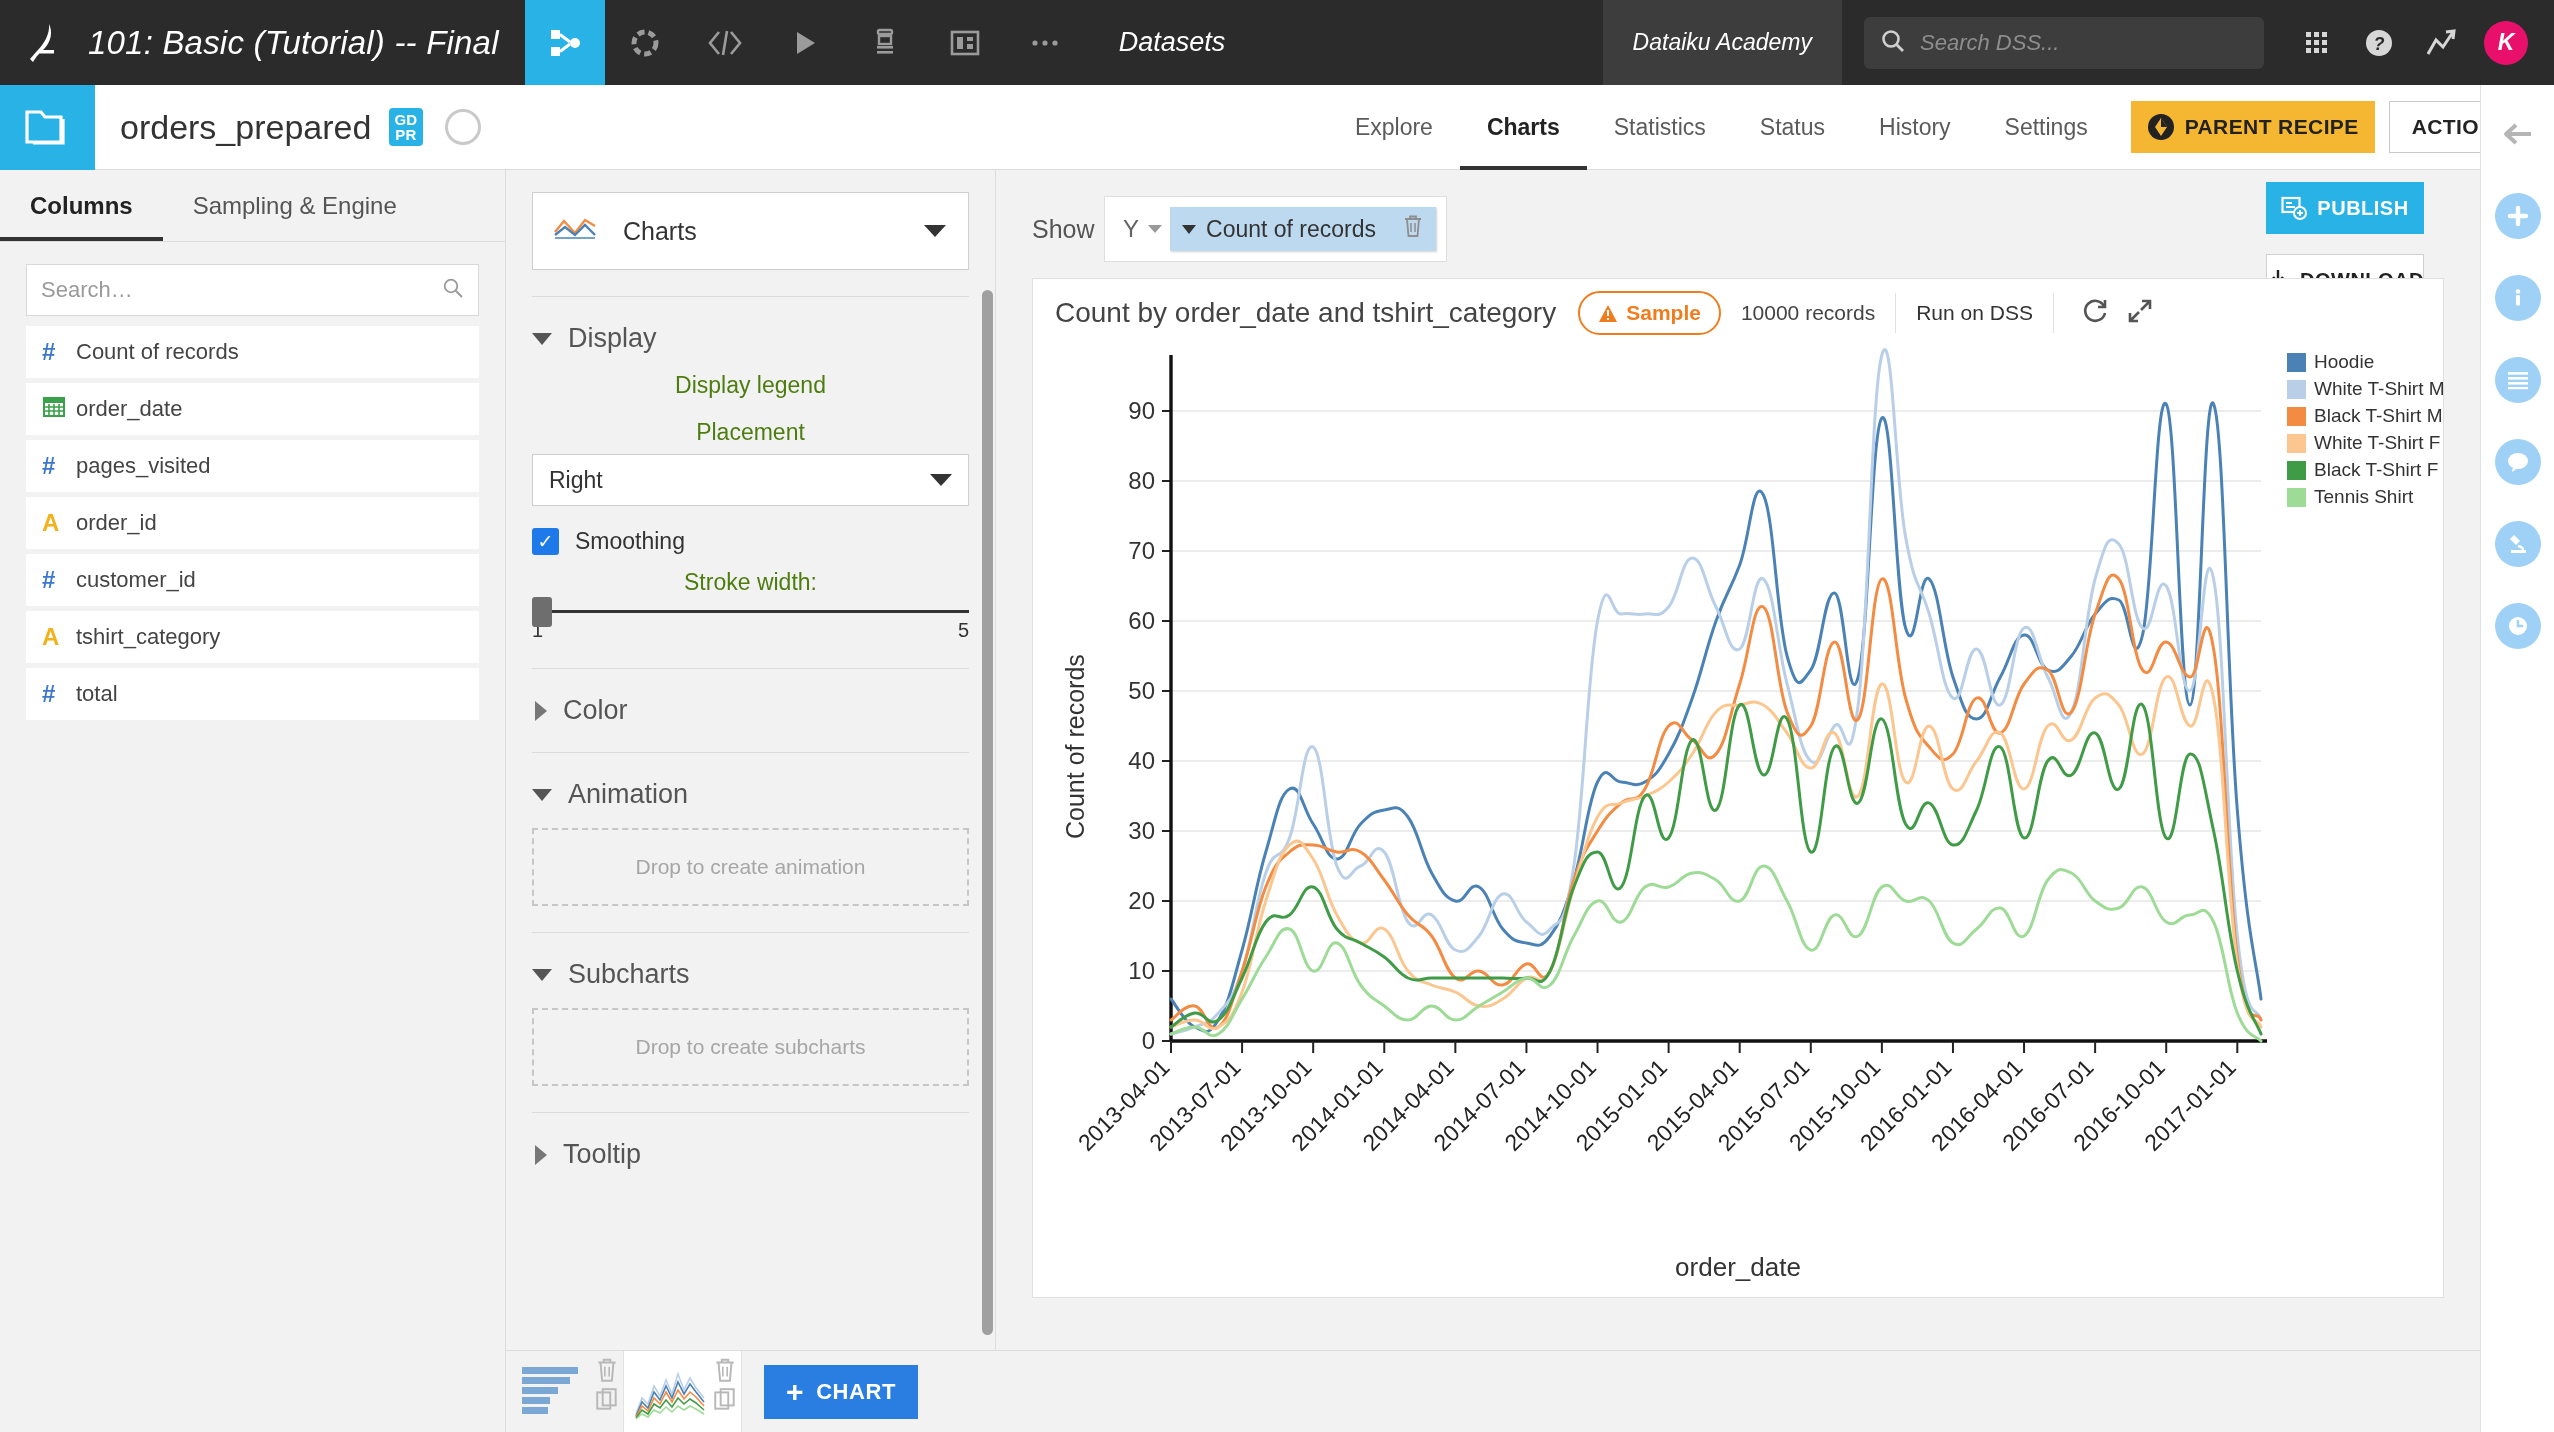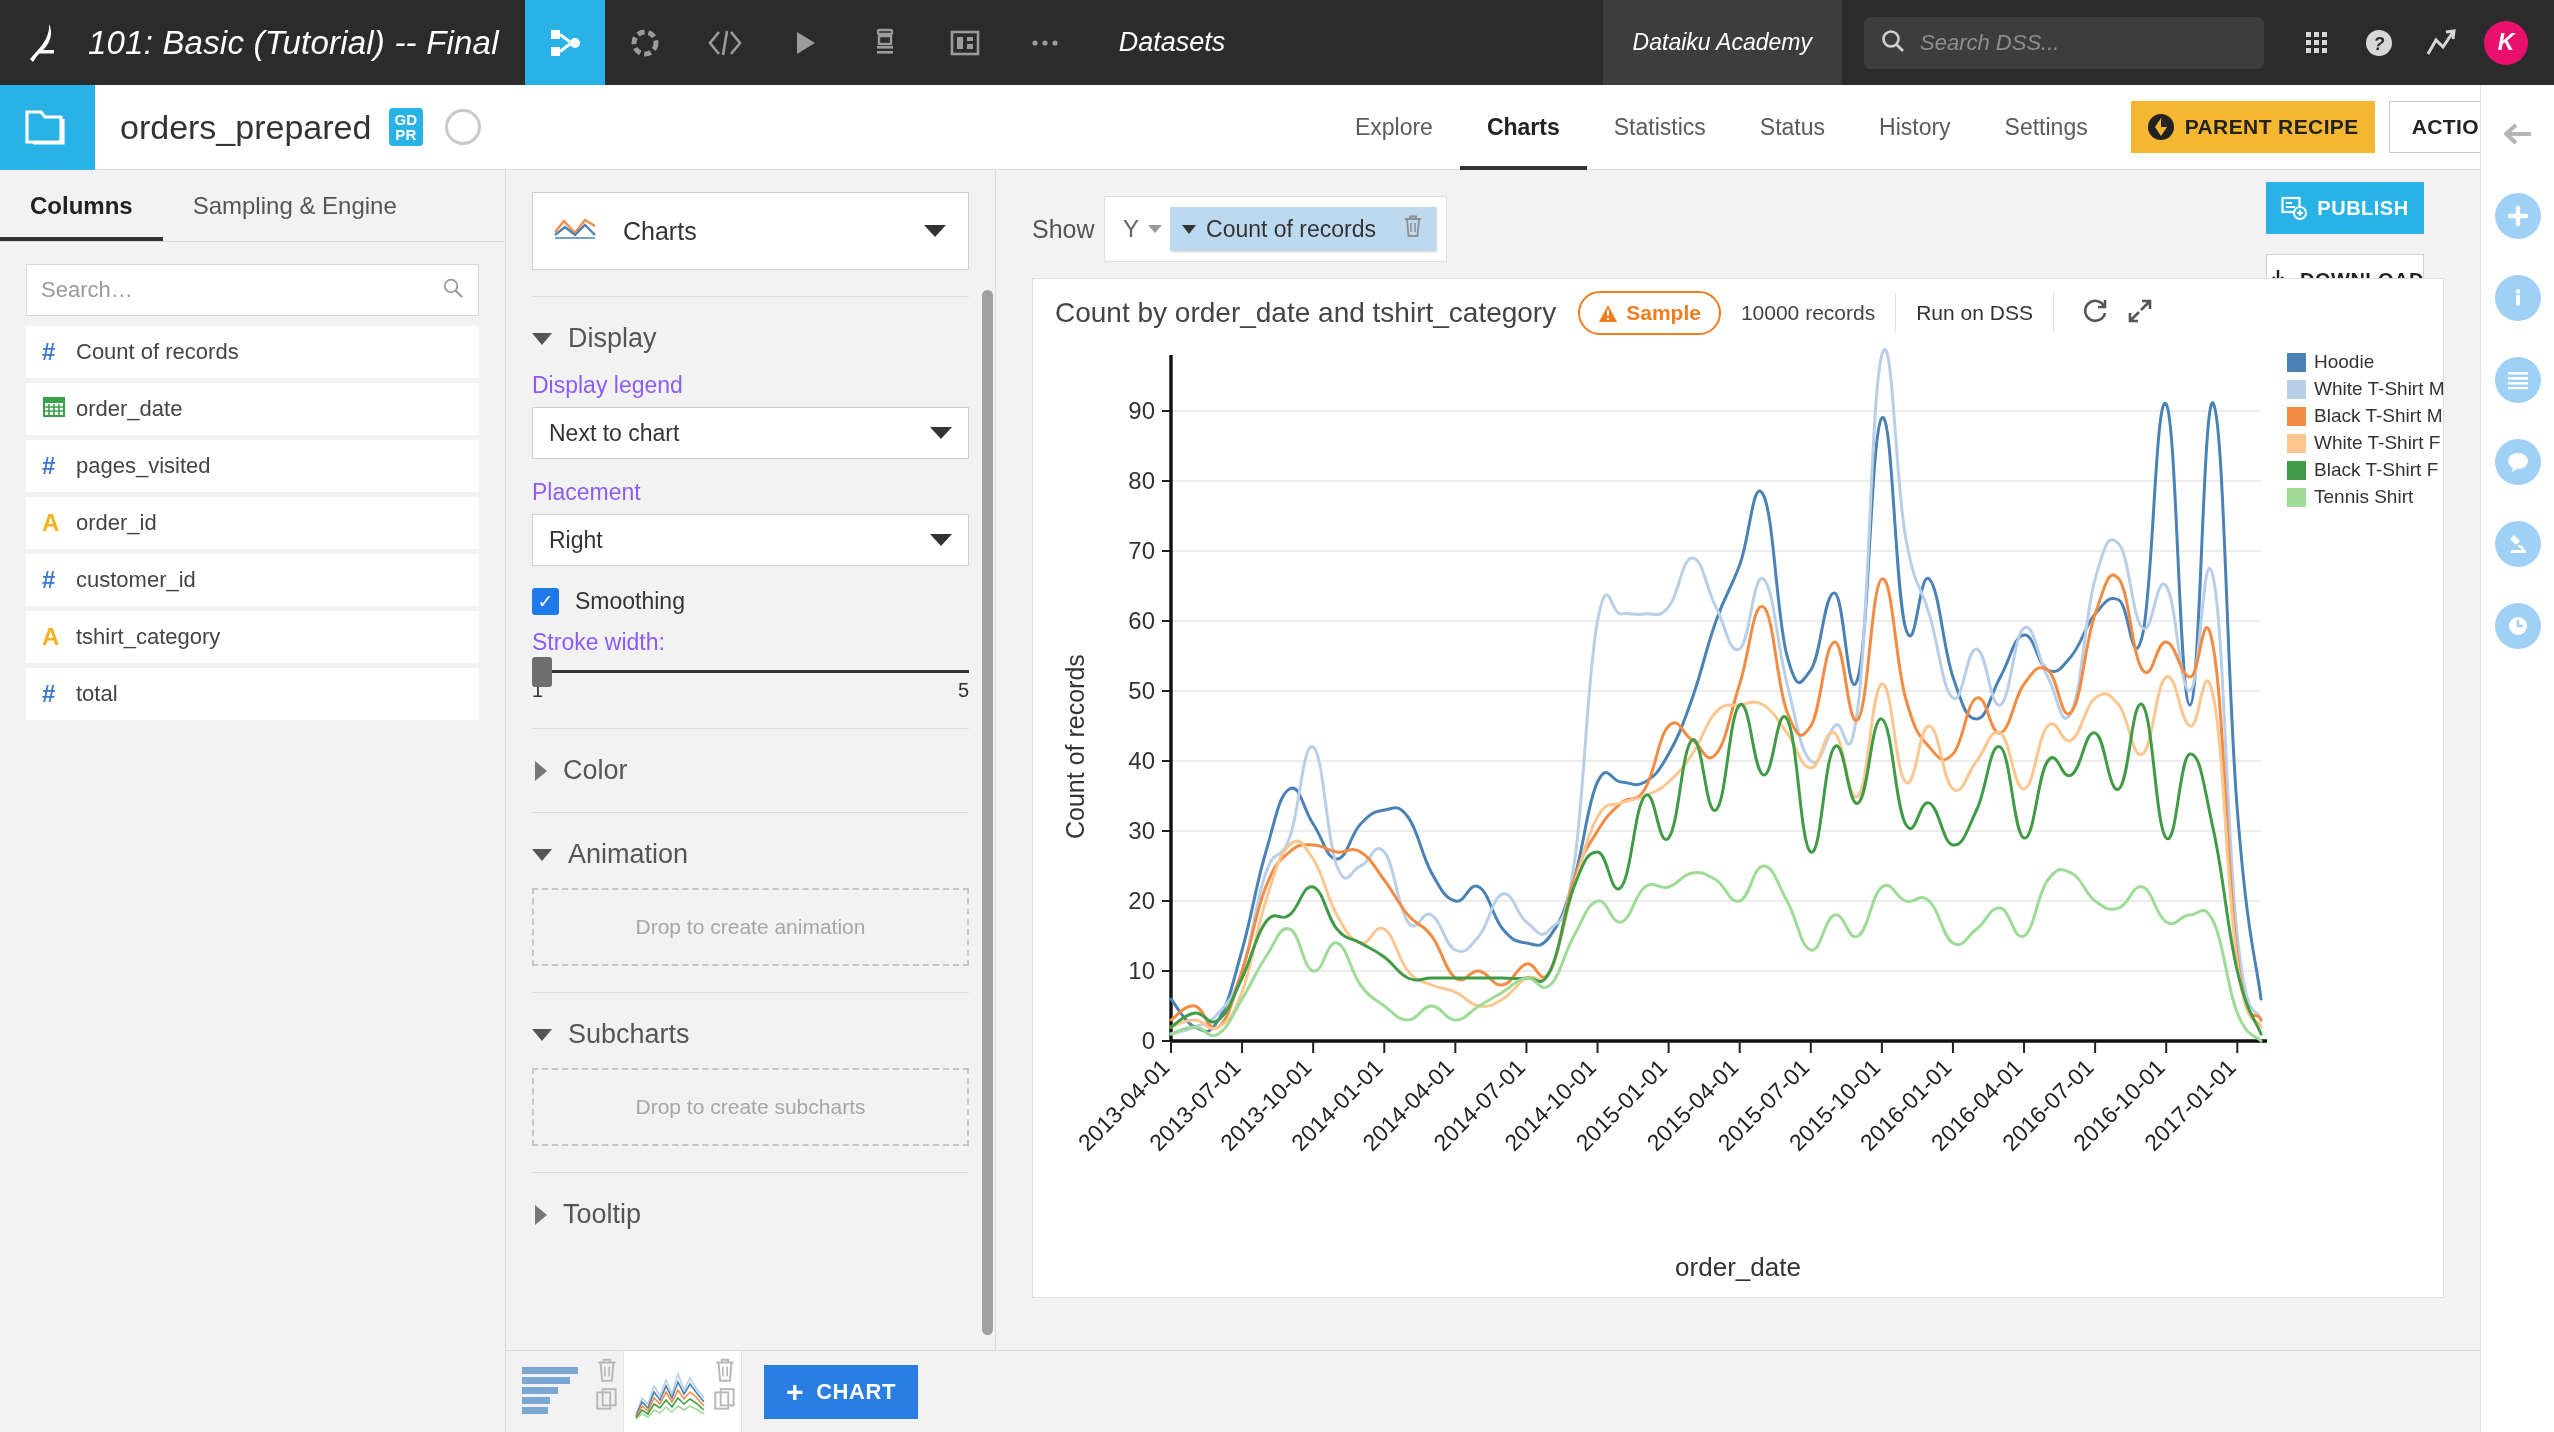--- a/index.html
+++ b/index.html
@@ -120,21 +120,21 @@
   }
   .type-select .lbl { margin-left:26px; }
   .caret-down { width:0;height:0;border-left:11px solid transparent;border-right:11px solid transparent;
     border-top:12px solid #333; position:absolute; right:22px; top:50%; margin-top:-6px; }
   .sec-hr { height:1px; background:#dcdcdc; margin:26px 0; }
   .sec-head { display:flex; align-items:center; font-size:27px; color:#555; margin:4px 0 18px 0; }
   .tri-down { width:0;height:0;border-left:10px solid transparent;border-right:10px solid transparent;
     border-top:12px solid #555; margin-right:16px; }
   .tri-right { width:0;height:0;border-top:10px solid transparent;border-bottom:10px solid transparent;
     border-left:12px solid #777; margin-right:16px; margin-left:3px; }
-  .fld-lbl { font-size:23px; color:#8b5cf6; margin:12px 0 8px 0; }
+  .fld-lbl { font-size:23px; color:#4d7c0f; margin:12px 0 8px 0;text-align:center; }
   .sel-box {
     height:52px; background:#fff; border:1px solid #cfcfcf; display:flex; align-items:center;
     padding:0 16px; font-size:23px; color:#333; position:relative;
   }
   .sel-box .caret-down { right:16px; border-top-color:#333; }
   .chk-row { display:flex; align-items:center; margin:22px 0 14px 0; }
   .chk {
     width:27px;height:27px;background:#1e7ae8;border-radius:3px;margin-right:16px;
     display:flex;align-items:center;justify-content:center;color:#fff;font-size:19px;
   }
@@ -483,24 +483,20 @@
   </div>
 
   <div class="sec-hr"></div>
 
   <div class="sec-head">
     <span class="tri-down"></span>
     <span>Display</span>
   </div>
 
   <div class="fld-lbl">Display legend</div>
-  <div class="sel-box">
-    <span>Next to chart</span>
-    <span class="caret-down"></span>
-  </div>
 
   <div class="fld-lbl" style="margin-top:20px">Placement</div>
   <div class="sel-box">
     <span>Right</span>
     <span class="caret-down"></span>
   </div>
 
   <div class="chk-row">
     <span class="chk">✓</span>
     <span class="chk-lbl">Smoothing</span>

